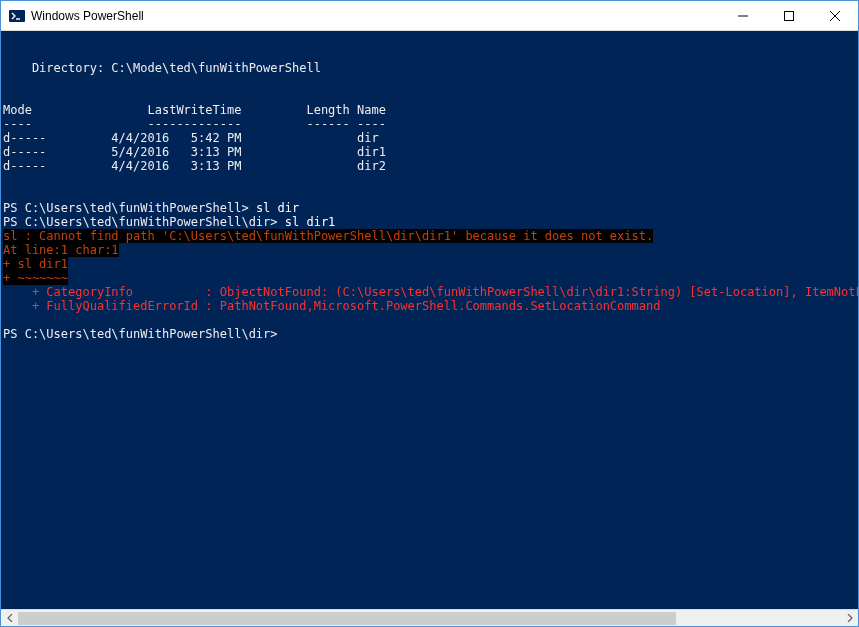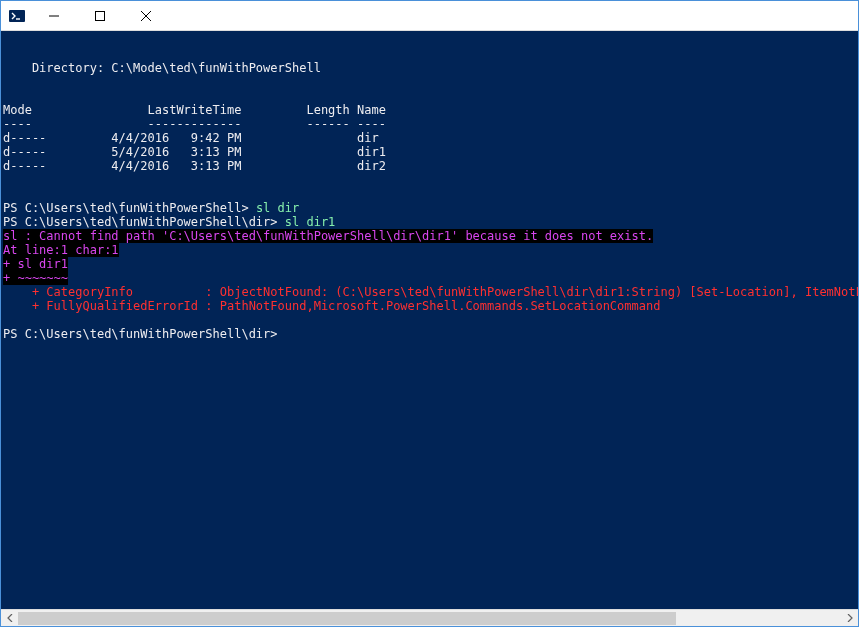--- a/index.html
+++ b/index.html
@@ -48,23 +48,23 @@
   background: #012456;
   height: calc(100% - 30px - 17px);
   padding: 2px 0 0 2px;
   font-family: Consolas, "Lucida Console", monospace;
   font-size: 12px;
   line-height: 14px;
   color: #eeedf0;
   overflow: hidden;
   white-space: pre;
 }
-.yellow { color: #86efac; }
+.yellow { color: #ffffff; }
 .err-fg { color: #ff3030; }
-.err-bg { background: #000; color: #d946ef; display: inline; }
+.err-bg { background: #000; color: #c2410c; display: inline; }
 .scrollbar-h {
   height: 17px;
   background: #f0f0f0;
   display: flex;
   align-items: center;
   border-top: 1px solid #ddd;
 }
 .scroll-arrow {
   width: 17px;
   height: 17px;
@@ -92,20 +92,21 @@
 <body>
 
 <div class="titlebar">
   <div class="titlebar-icon">
     <svg width="16" height="16" viewBox="0 0 16 16">
       <rect x="0" y="2" width="16" height="12" rx="1" fill="#012456"></rect>
       <path d="M3 5 L6 8 L3 11" stroke="#fff" stroke-width="1.4" fill="none"></path>
       <line x1="7" y1="11" x2="11" y2="11" stroke="#fff" stroke-width="1.4"></line>
     </svg>
   </div>
+  <div class="titlebar-title">Windows PowerShell</div>
   <div class="win-controls">
     <div class="win-btn">
       <svg width="10" height="10">
           <line x1="0" y1="5" x2="10" y2="5" stroke="#000" stroke-width="1"></line>
         </svg>
     </div>
     <div class="win-btn">
       <svg width="10" height="10">
           <rect x="0.5" y="0.5" width="9" height="9" fill="none" stroke="#000" stroke-width="1"></rect>
         </svg>
@@ -119,21 +120,21 @@
   </div>
 </div>
 
 <div class="terminal">
 <span></span>
 <span>    Directory: C:\Mode\ted\funWithPowerShell</span>
 <span></span>
 <span></span>
 <span>Mode                LastWriteTime         Length Name</span>
 <span>----                -------------         ------ ----</span>
-<span>d-----         4/4/2016   9:42 PM                dir</span>
+<span>d-----         4/4/2016   5:42 PM                dir</span>
 <span>d-----         5/4/2016   3:13 PM                dir1</span>
 <span>d-----         4/4/2016   3:13 PM                dir2</span>
 <span></span>
 <span></span>
 <span><span>PS C:\Users\ted\funWithPowerShell&gt; </span><span class="yellow">sl dir</span></span>
 <span><span>PS C:\Users\ted\funWithPowerShell\dir&gt; </span><span class="yellow">sl dir1</span></span>
 <span><span class="err-bg">sl : Cannot find path 'C:\Users\ted\funWithPowerShell\dir\dir1' because it does not exist.</span></span>
 <span><span class="err-bg">At line:1 char:1</span></span>
 <span><span class="err-bg">+ sl dir1</span></span>
 <span><span class="err-bg">+ ~~~~~~~</span></span>

